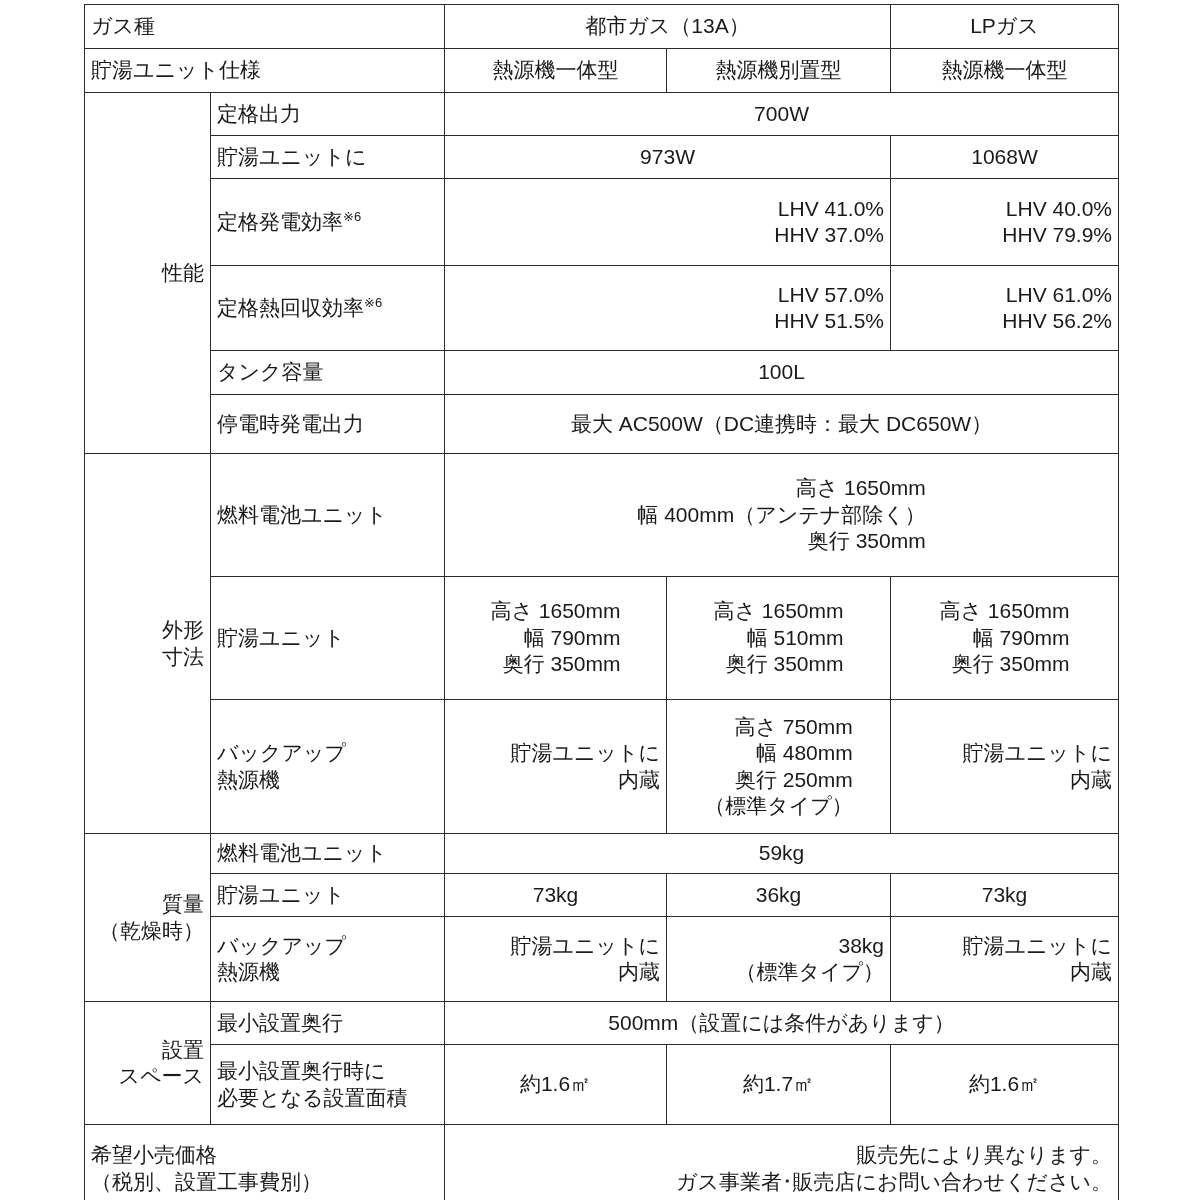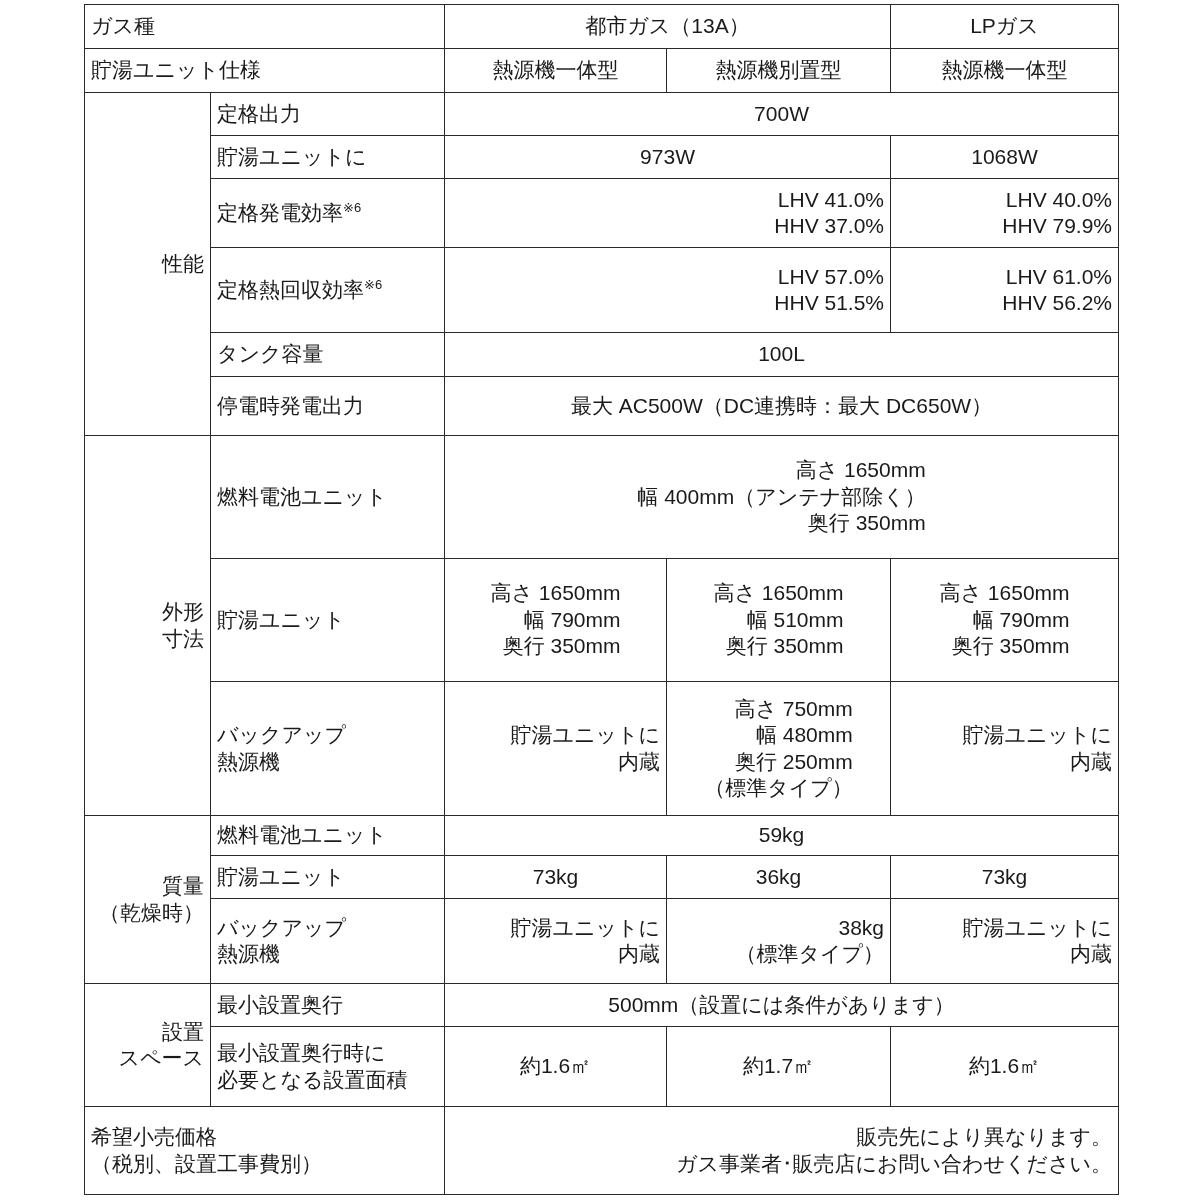--- a/index.html
+++ b/index.html
@@ -96,21 +96,21 @@
         <td class="lbl-left">定格出力</td>
         <td class="ctr" colspan="3">700W</td>
       </tr>
 
       <tr style="height:43px">
         <td class="lbl-left">貯湯ユニットに</td>
         <td class="ctr" colspan="2">973W</td>
         <td class="ctr">1068W</td>
       </tr>
 
-      <tr style="height:69px">
+      <tr style="height:87px">
         <td class="lbl-left"><span>定格発電効率</span><span class="sup">※6</span></td>
         <td class="multi" colspan="2">LHV 41.0%
 HHV 37.0%</td>
         <td class="multi">LHV 40.0%
 HHV 79.9%</td>
       </tr>
 
       <tr style="height:85px">
         <td class="lbl-left"><span>定格熱回収効率</span><span class="sup">※6</span></td>
         <td class="multi" colspan="2">LHV 57.0%

